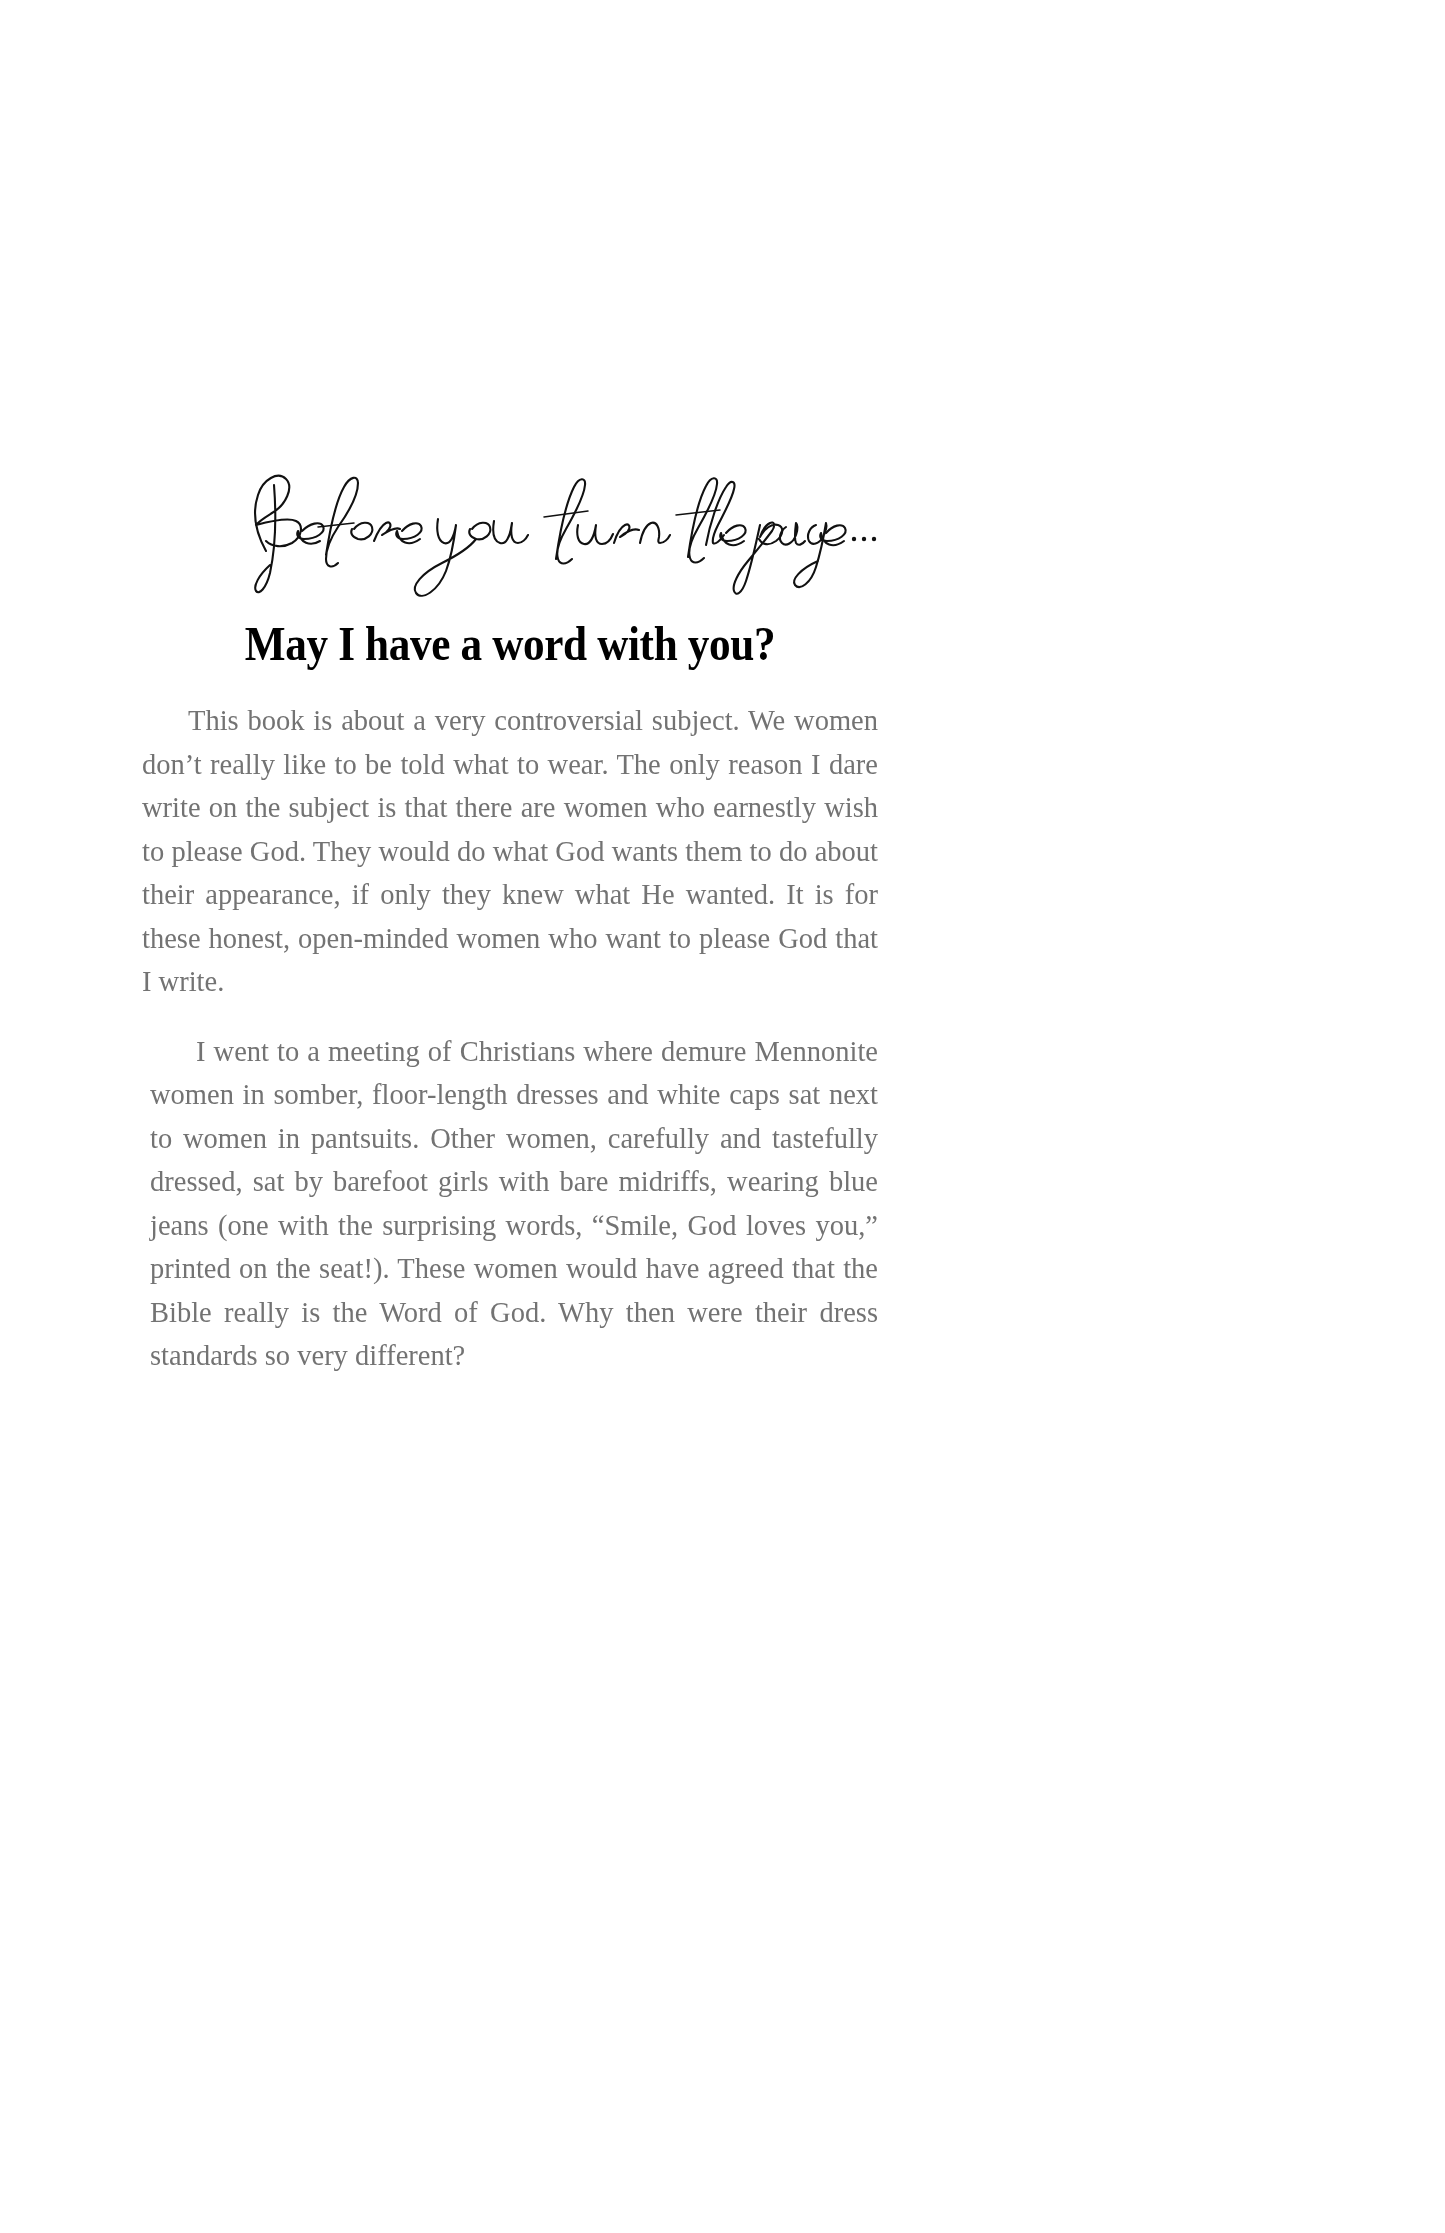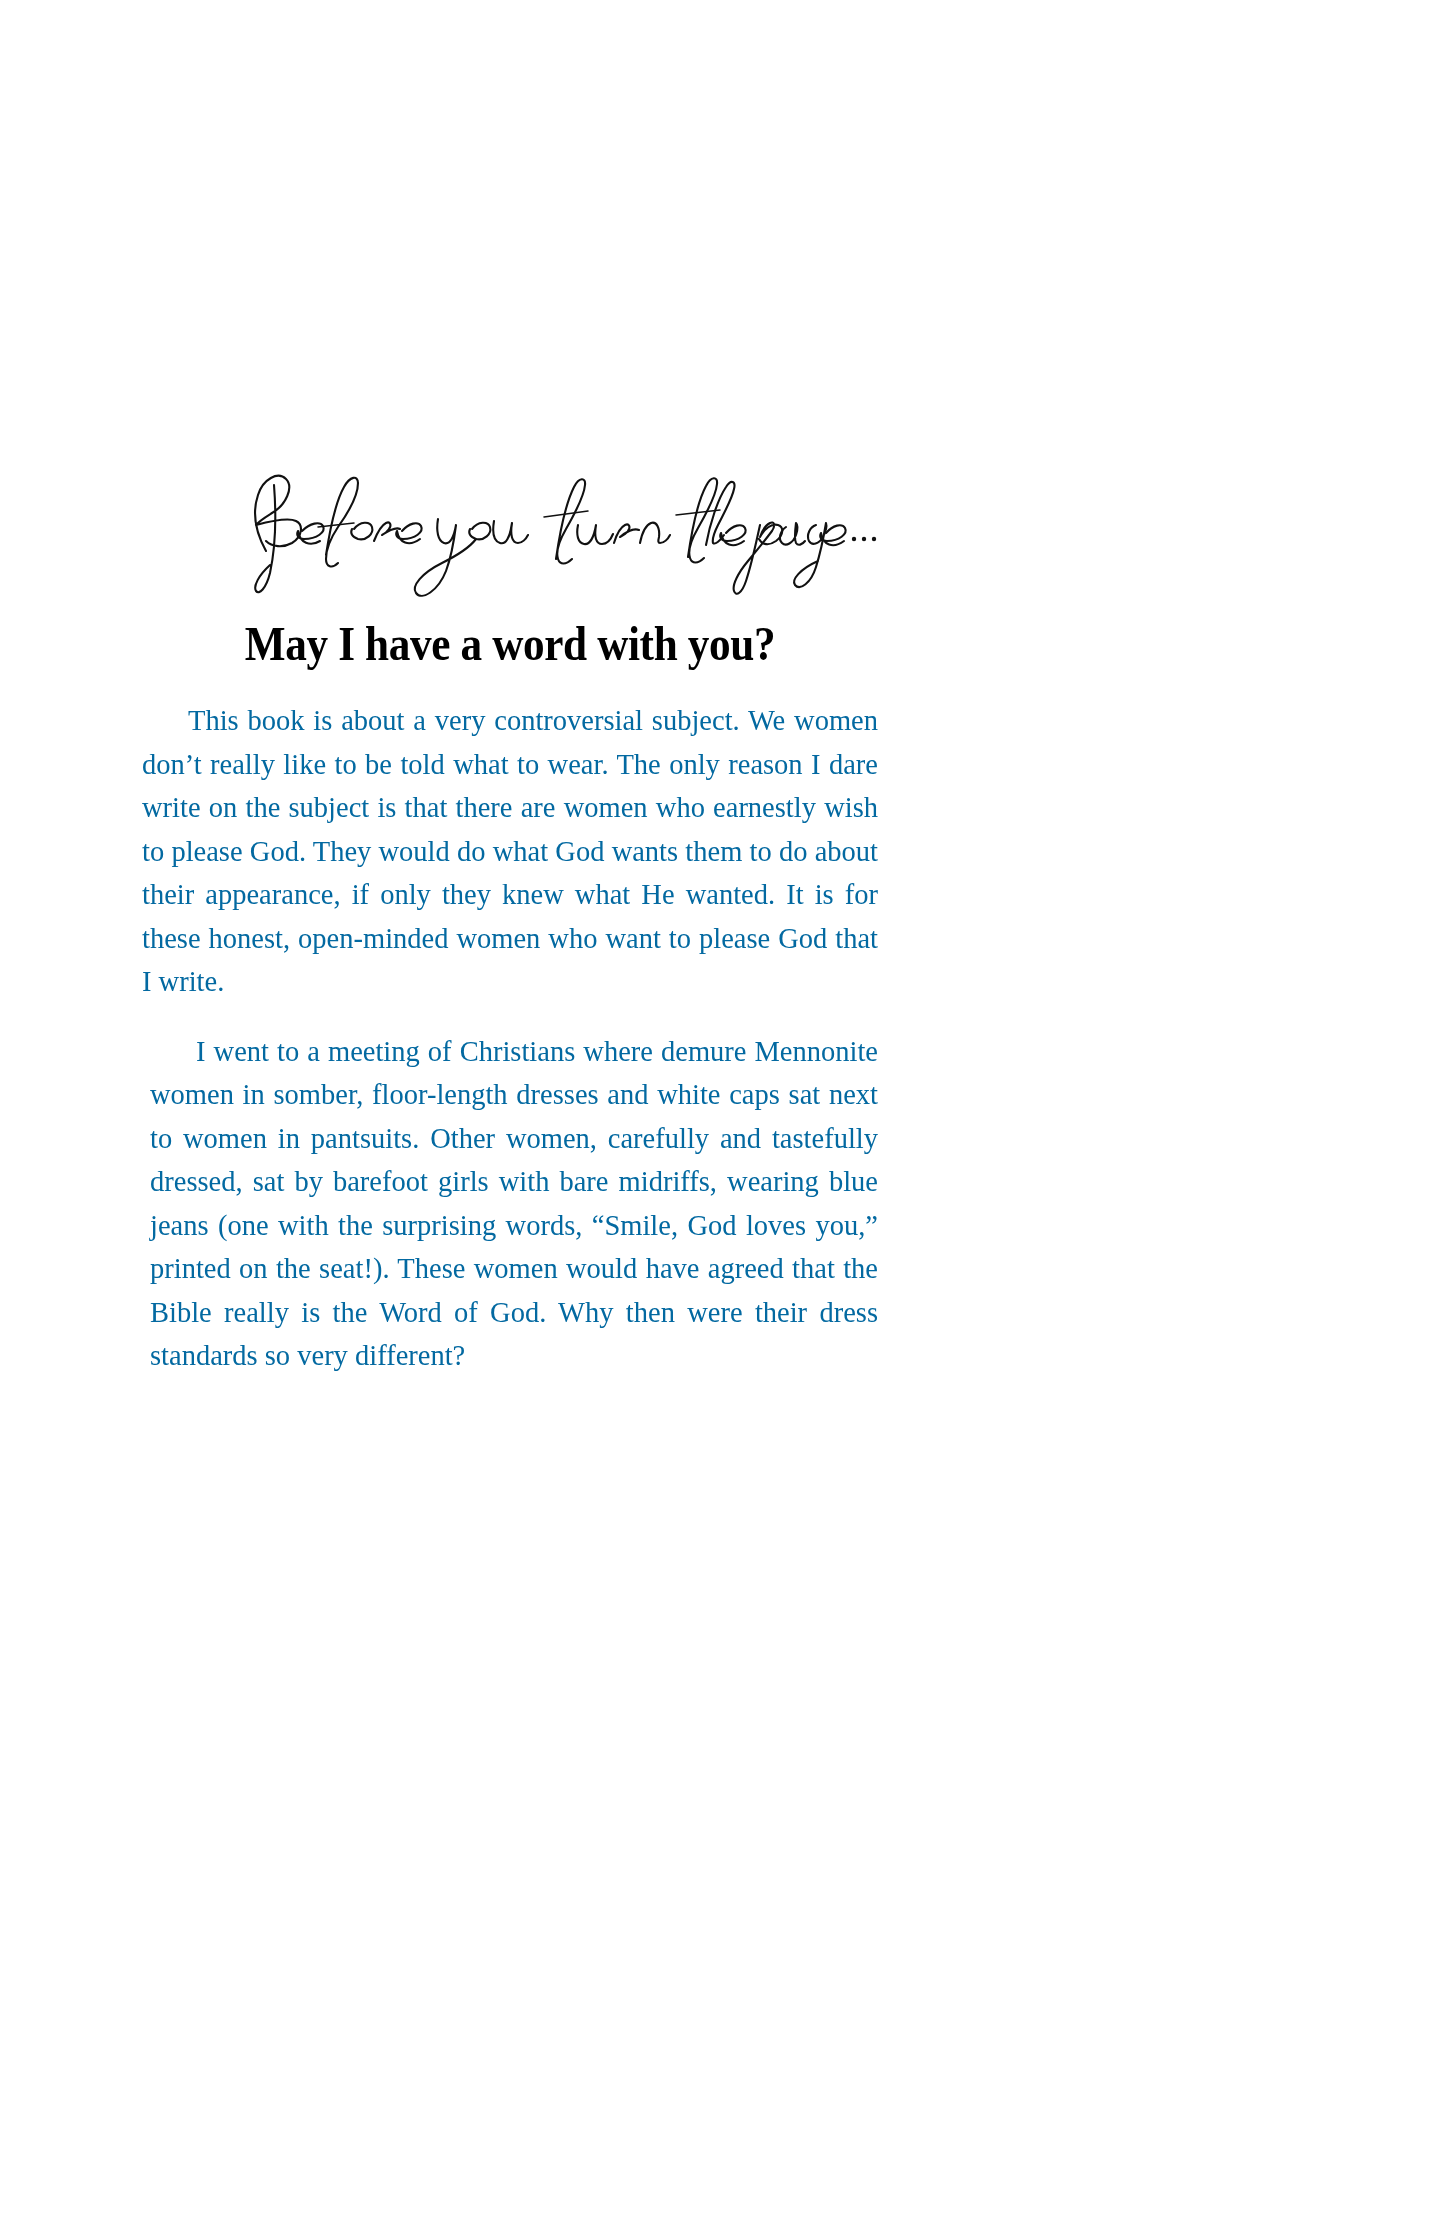--- a/index.html
+++ b/index.html
@@ -78,21 +78,21 @@
     white-space: nowrap;
   }
 
   
   .body-copy p {
     font-family: "Liberation Serif", "DejaVu Serif", serif;
     font-size: 28.5px;
     line-height: 43.5px;
     text-align: justify;
     text-justify: inter-word;
-    color: #0369a1;
+    color: #737373;
     margin: 0;
     hyphens: none;
     -webkit-hyphens: none;
   }
   .body-copy p.indent {
     text-indent: 46px;
   }
   .body-copy p + p {
     margin-top: 26px;
   }

